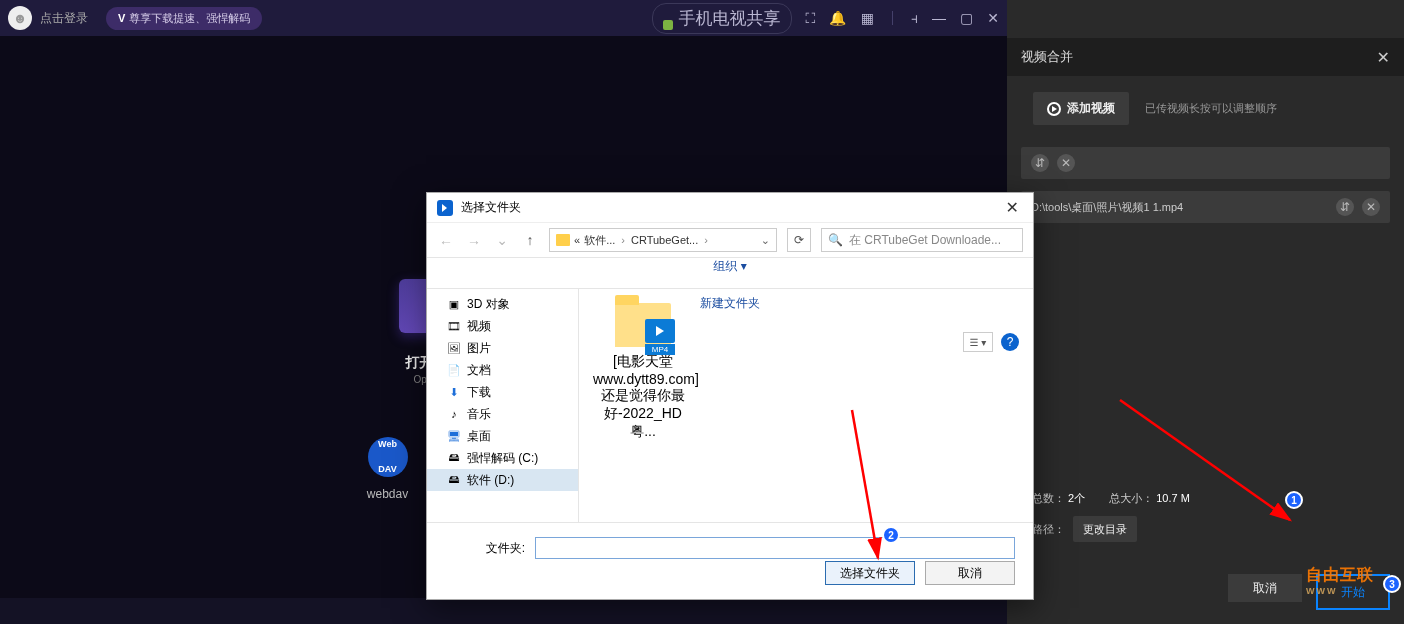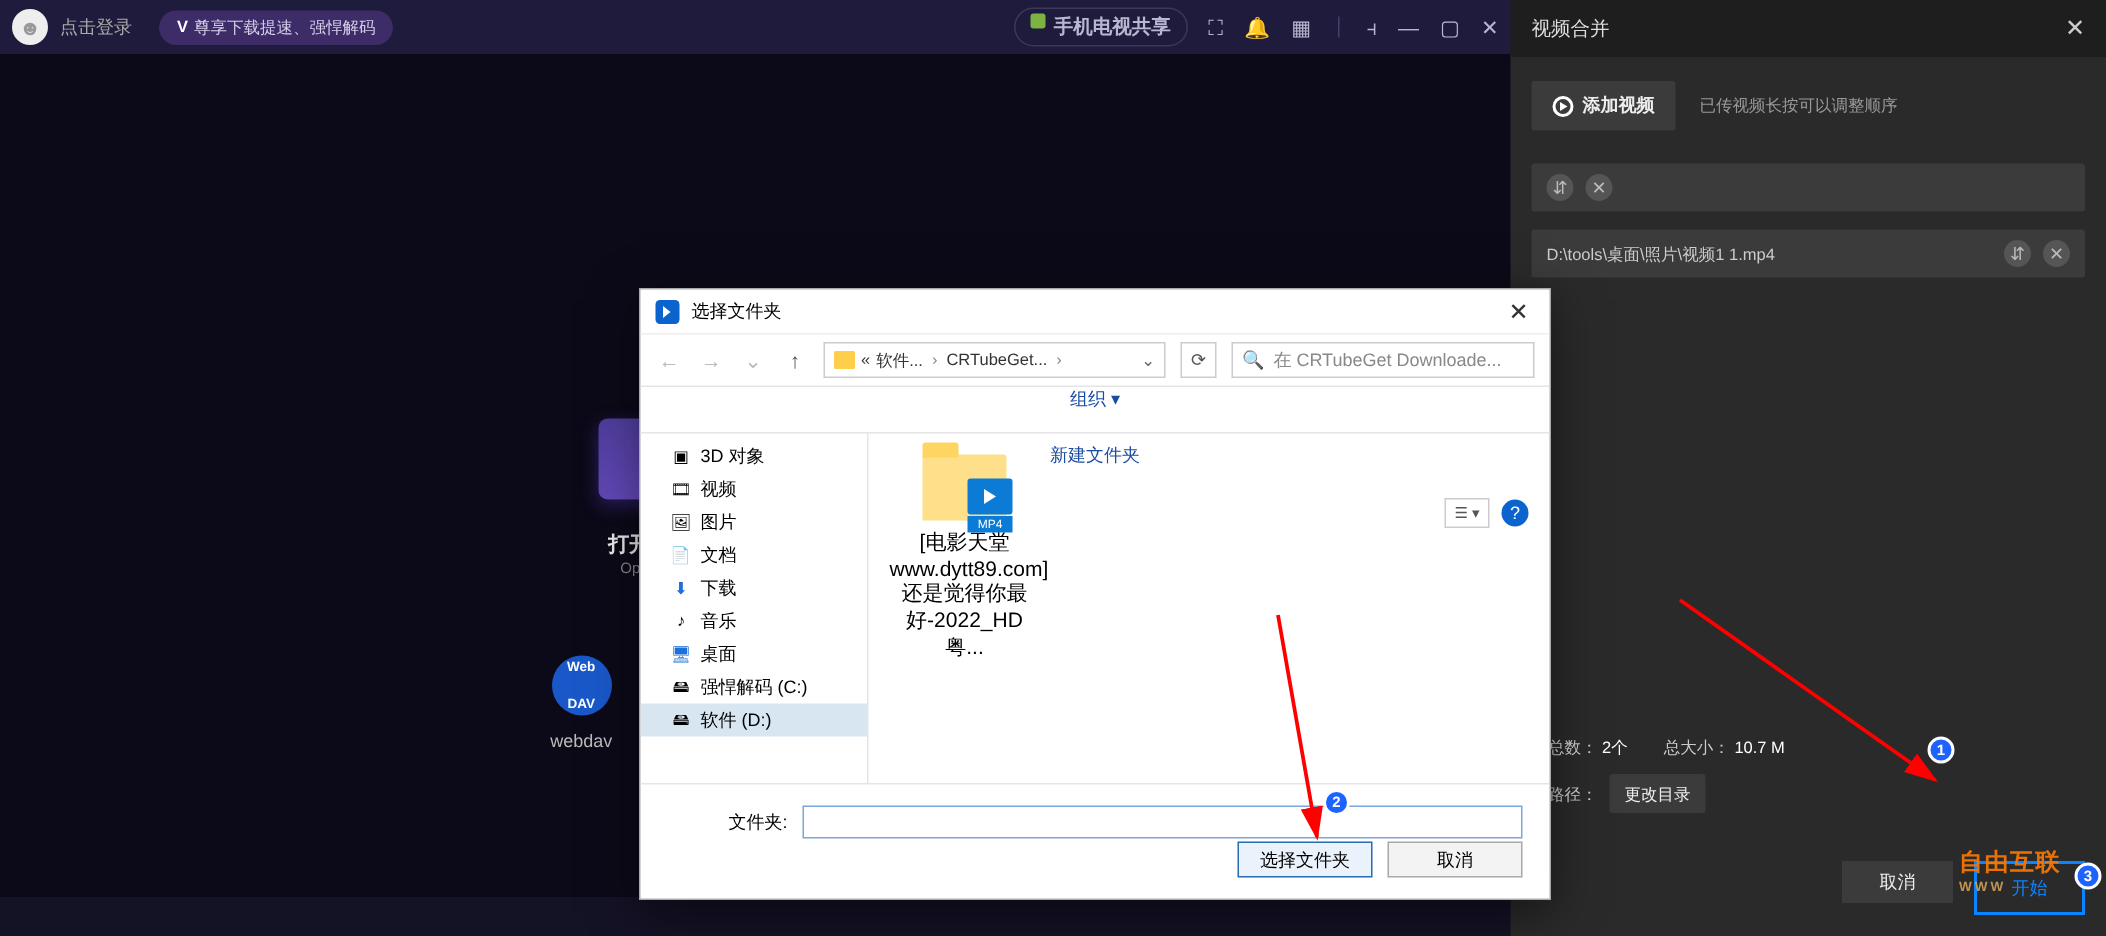--- a/index.html
+++ b/index.html
@@ -6,21 +6,21 @@
 body { width: 1404px; height: 624px; background: #0e0d1a; color: #ccc; overflow: hidden; position: relative; font-size: 12px; }
 
 
 .main-app { position: absolute; left: 0; top: 0; width: 1007px; height: 624px; background: #0c0a18; }
 .titlebar { height: 36px; background: #1f1b3c; display: flex; align-items: center; padding: 0 8px; }
 .avatar { width: 24px; height: 24px; border-radius: 50%; background: #eee; display: flex; align-items: center; justify-content: center; font-size: 14px; color: #999; margin-right: 8px;}
 .login-label { color: #aaa; font-size: 12px; margin-right: 18px; cursor: pointer; }
 .pill { background: #3d2c68; border-radius: 14px; padding: 4px 12px; color: #d6cde9; font-size: 11px; display: flex; align-items: center; gap:4px; }
 .pill .v { font-weight:bold; color:#fff;}
 .spacer { flex: 1; }
-.phone-pill { border:1px solid #3b3859; border-radius:14px; padding:3px 10px; color:#b9b6d1; font-size:13px; display:flex; align-items:flex-start; gap:6px; margin-right:14px;font-weight:bold;}
+.phone-pill { border:1px solid #3b3859; border-radius:14px; padding:3px 10px; color:#b9b6d1; font-size:17px; display:flex; align-items:flex-end; gap:6px; margin-right:14px;}
 .android-icon{width:10px;height:10px;border-radius:2px;background:#7cb342;display:inline-block;}
 .win-icons { display:flex; align-items:center; gap:14px; color:#b9b6d1; }
 .win-icons span{cursor:pointer; font-size:14px;}
 .win-divider{width:1px;height:14px;background:#44406a;margin:0 4px;}
 
 .hero { padding-top: 240px; display:flex; justify-content:center; gap:60px; }
 .hero-item{ text-align:center; color:#ccc;}
 .hero-icon{ width:80px; height:60px; margin:0 auto 18px; display:flex; align-items:center; justify-content:center;}
 .play-tile{width:70px;height:54px;background:linear-gradient(135deg,#4d3c9a,#7a55d8);border-radius:6px;position:relative;box-shadow:0 4px 12px rgba(90,60,200,.4);}
 .play-tile::after{content:"";position:absolute;left:28px;top:18px;border-left:14px solid #fff;border-top:9px solid transparent;border-bottom:9px solid transparent;}
@@ -35,24 +35,24 @@
 .badge-icon{width:40px;height:40px;margin:0 auto 10px;border-radius:50%;display:flex;align-items:center;justify-content:center;font-size:12px;font-weight:bold;color:#fff;gap:16px;}
 .b-webdav{background:#1a58c9;font-size:9px;flex-direction:column;line-height:9px;}
 .b-star{background:#ec6c20;}
 .b-tv{background:#0099ff;}
 .row2-label{font-size:12px;color:#bbb;}
 
 .footer-bar{position:absolute;left:0;bottom:0;width:1007px;height:26px;background:#141225;}
 
 
 .side { position:absolute; left:1007px; top:0; width:397px; height:624px; background:#2a2a2a; display:flex; flex-direction:column;}
-.side-title{height:38px;background:#1e1e1e;display:flex;align-items:center;padding:0 14px;color:#ddd;font-size:13px;}
+.side-title{height:38px;background:#1e1e1e;display:flex;align-items:center;padding:0 14px;color:#ddd;font-size:13px;margin-top:38px;}
 .side-close{margin-left:auto;color:#ccc;font-size:16px;cursor:pointer;}
 .add-row{padding:16px 14px;display:flex;align-items:center;gap:16px;}
-.add-btn{background:#3b3b3b;border:none;color:#eee;padding:8px 14px;border-radius:2px;font-size:12px;display:flex;align-items:center;gap:6px;cursor:pointer;font-weight:bold;}
+.add-btn{background:#3b3b3b;border:none;color:#eee;padding:8px 14px;border-radius:2px;font-size:12px;display:flex;align-items:center;gap:6px;cursor:pointer;font-weight:bold;margin-left:12px;}
 .play-glyph{width:14px;height:14px;border:2px solid #fff;border-radius:50%;position:relative;}
 .play-glyph::after{content:"";position:absolute;left:3px;top:2px;border-left:5px solid #fff;border-top:3px solid transparent;border-bottom:3px solid transparent;}
 .add-hint{color:#999;font-size:11px;}
 .clip{margin:6px 14px;background:#3b3b3b;height:32px;border-radius:2px;display:flex;align-items:center;padding:0 10px;color:#ccc;font-size:11px;gap:8px;}
 .clip-name{flex:1;overflow:hidden;text-overflow:ellipsis;white-space:nowrap;}
 .chip{width:18px;height:18px;border-radius:50%;background:#555;color:#bbb;display:flex;align-items:center;justify-content:center;font-size:12px;cursor:pointer;}
 
 .side-bottom{margin-top:auto;padding:12px 14px 14px;font-size:11px;color:#ccc;}
 .sb-line{display:flex;gap:24px;margin-bottom:10px;}
 .sb-line span b{color:#fff;font-weight:normal;}

